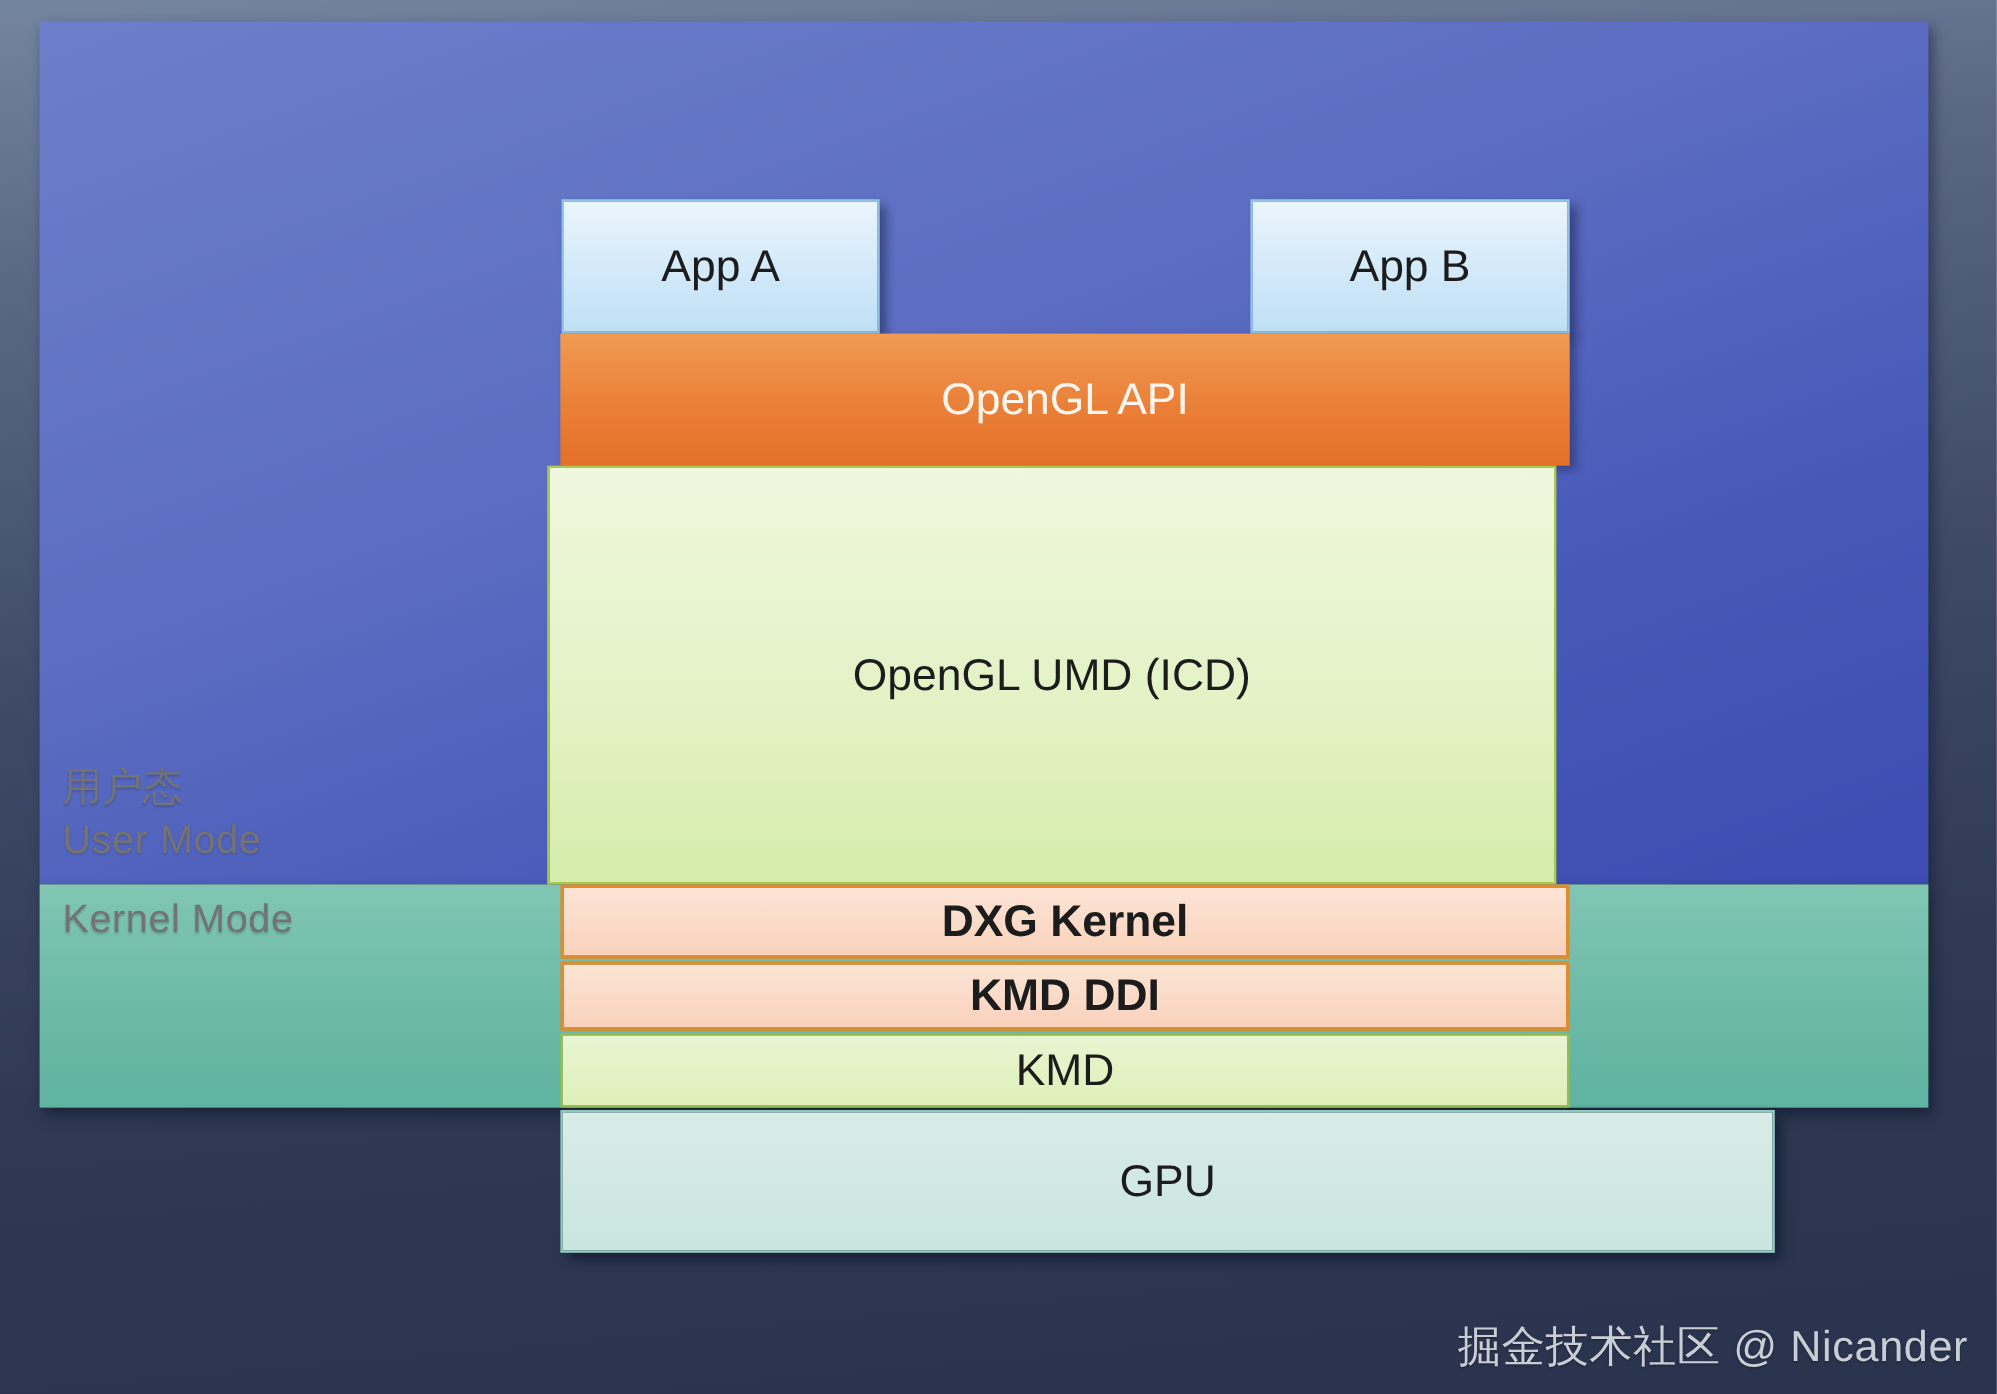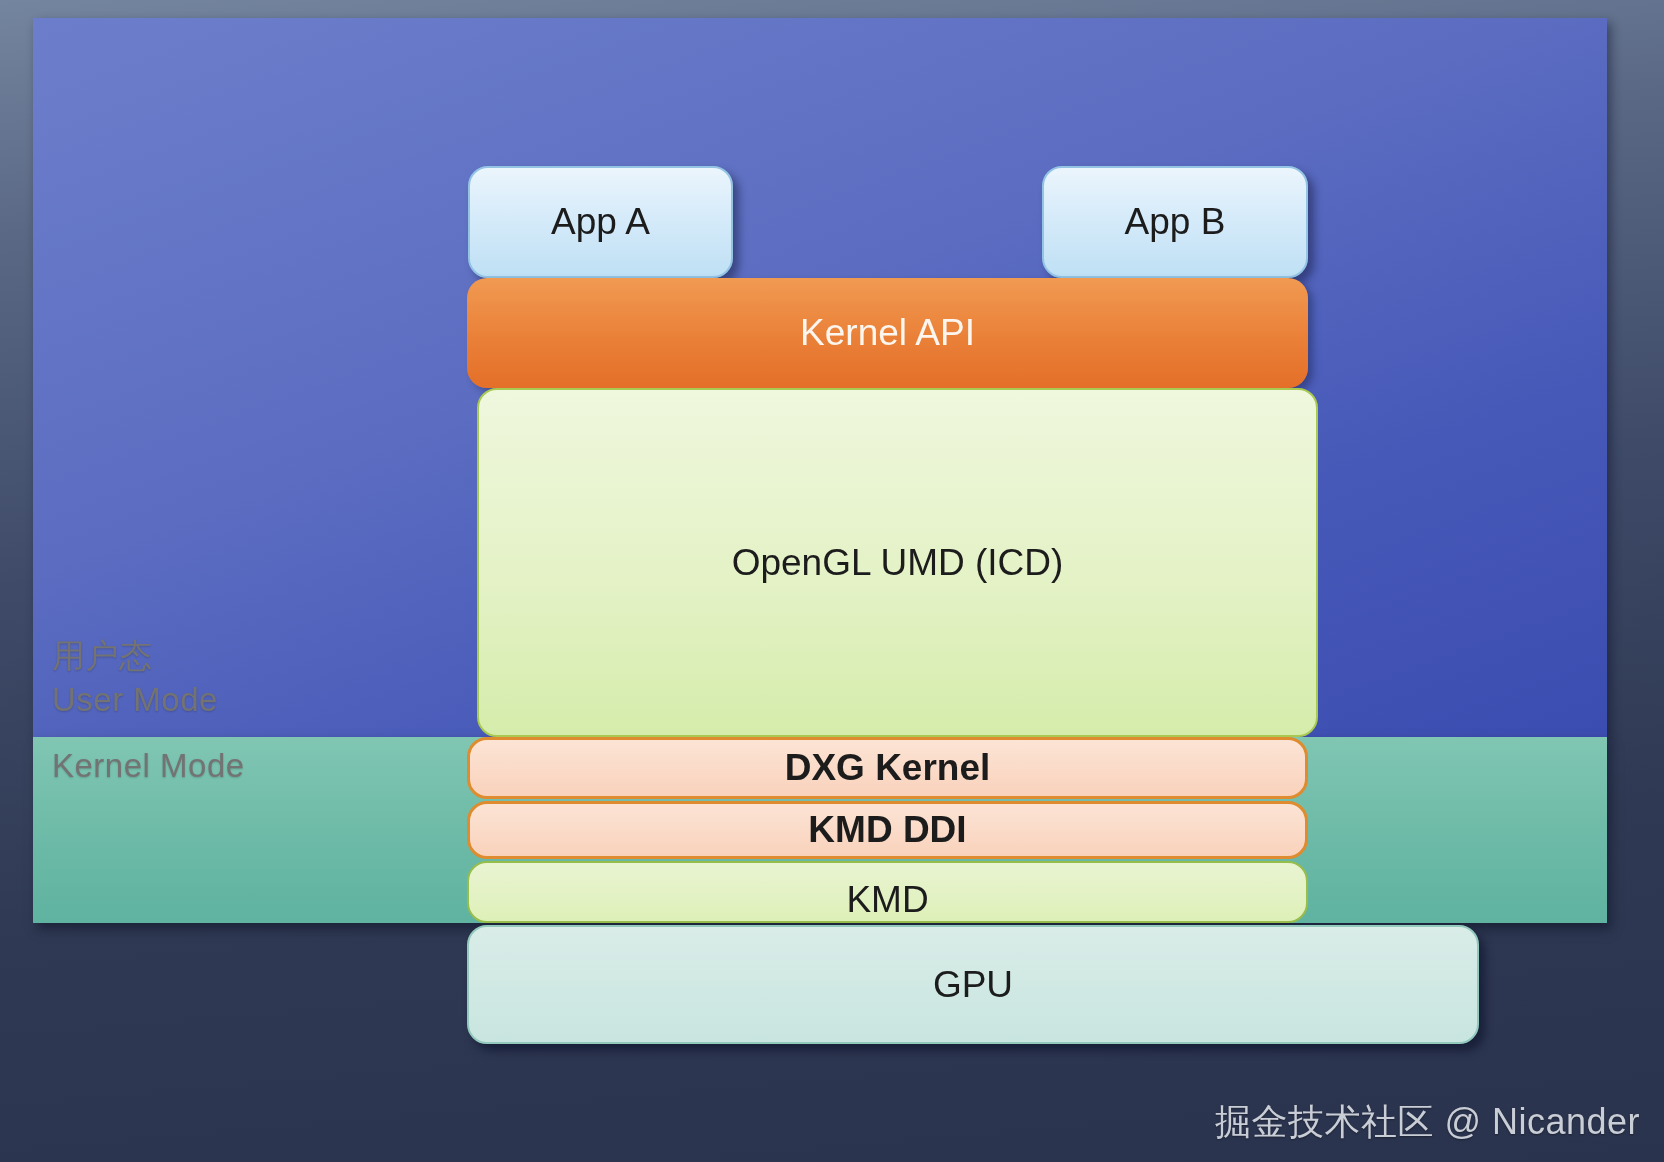--- a/index.html
+++ b/index.html
@@ -23,55 +23,54 @@
   
   .side-label{
     color:#737373;font-size:33px;line-height:44px;letter-spacing:.5px;
     text-shadow:0 1px 2px rgba(0,0,0,.18);
   }
   .side-label.user{left:52px;top:634px;}
   .side-label.kernel{left:52px;top:744px;}
   
   .box{
     display:flex;align-items:center;justify-content:center;
-    font-size:37px;color:#1c1c1c;border-radius:20px;
+    font-size:37px;color:#1c1c1c;
   }
   .app{
     width:265px;height:112px;top:166px;
     background:linear-gradient(180deg,#ebf5fc 0%,#d6ebfa 45%,#bfe0f4 100%);
     border:2px solid #93c4e4;
     box-shadow:6px 6px 8px rgba(15,20,50,.45);
   }
   .app-a{left:468px;}
   .app-b{left:1042px;width:266px;}
   .api{
     left:467px;top:278px;width:841px;height:110px;
     background:linear-gradient(180deg,#f19a52 0%,#ea8038 55%,#e46f28 100%);
     color:#fdf6ee;
     box-shadow:5px 4px 7px rgba(15,20,50,.35);
   }
   .umd{
-    left:477px;top:388px;width:841px;height:349px;
+    left:456px;top:388px;width:841px;height:349px;
     background:linear-gradient(180deg,#eff7dd 0%,#e4f2c6 55%,#d5ecab 100%);
     border:2px solid #a9ca52;
     align-items:center;
   }
   .peach{
     left:467px;width:841px;
     background:linear-gradient(180deg,#fce4d5 0%,#f9d2bc 100%);
     border:3px solid #de8c2f;
     font-weight:bold;
   }
   .dxg{top:737px;height:62px;}
   .kmdddi{top:801px;height:58px;}
   .kmd{
     left:467px;top:861px;width:841px;height:62px;
     background:linear-gradient(180deg,#e9f4d2 0%,#def0b8 100%);
     border:2px solid #97bd4b;
-    align-items:flex-end;
   }
   .gpu{
     left:467px;top:925px;width:1012px;height:119px;
     background:linear-gradient(180deg,#d9ece8 0%,#c9e5df 100%);
     border:2px solid #93c9bd;
     box-shadow:6px 7px 9px rgba(10,15,40,.55);
   }
   .watermark{
     right:24px;top:1098px;
     font-size:36px;color:#c9cdd6;letter-spacing:.5px;
@@ -93,21 +92,21 @@
 </div>
 
 <div class="abs box app app-a">
   <span>App A</span>
 </div>
 <div class="abs box app app-b">
   <span>App B</span>
 </div>
 
 <div class="abs box api">
-  <span>Kernel API</span>
+  <span>OpenGL API</span>
 </div>
 
 <div class="abs box umd">
   <span>OpenGL UMD (ICD)</span>
 </div>
 
 <div class="abs box peach dxg">
   <span>DXG Kernel</span>
 </div>
 

